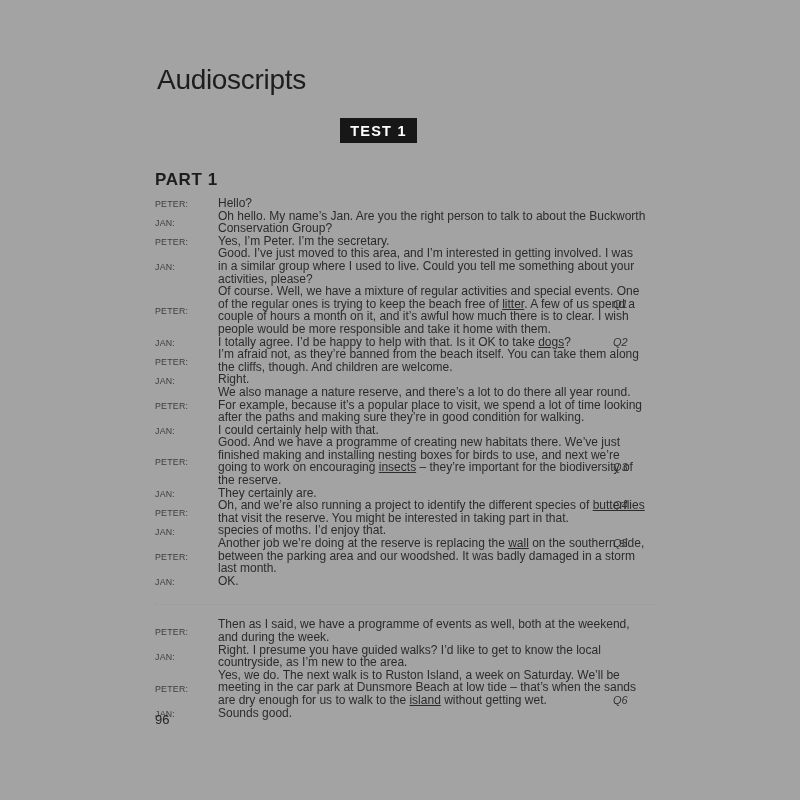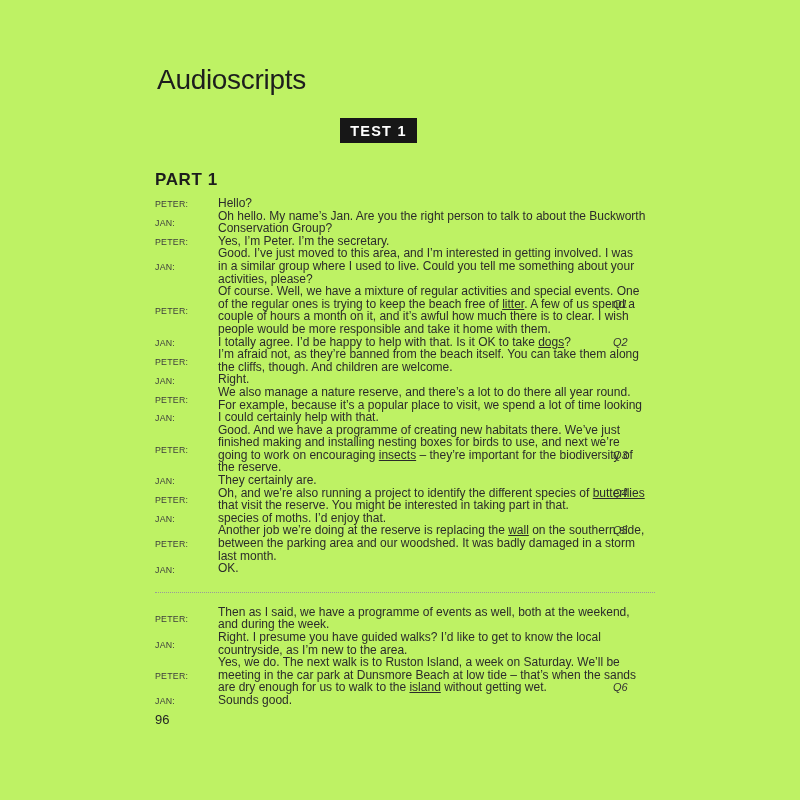--- a/index.html
+++ b/index.html
@@ -2,21 +2,21 @@
 <html><head>
 <meta charset="utf-8">
 <style>
   html,body{margin:0;padding:0;background:#ffffff;}
   body{
     width:800px;height:800px;
     font-family:"Liberation Sans","DejaVu Sans",sans-serif;
     color:#2b2b2b;
     -webkit-font-smoothing:antialiased;
   }
-  .page{position:relative;width:800px;height:800px;background:#bef264;overflow:hidden;}
+  .page{position:relative;width:800px;height:800px;background:#a3a3a3;overflow:hidden;}
 
   .title{
     position:absolute;left:157px;top:64px;
     font-size:28px;letter-spacing:-0.3px;color:#1d1d1d;
   }
   .badge{
     position:absolute;left:340px;top:118px;
     width:77px;height:25px;
     background:#171717;color:#ffffff;
     font-weight:bold;font-size:14.5px;letter-spacing:1.2px;
@@ -115,20 +115,21 @@
         <span class="speaker">JAN:</span>
         <div class="text">
           <div class="line">Right.</div>
         </div>
       </div>
       <div class="turn">
         <span class="speaker">PETER:</span>
         <div class="text">
           <div class="line">We also manage a nature reserve, and there’s a lot to do there all year round.</div>
           <div class="line">For example, because it’s a popular place to visit, we spend a lot of time looking</div>
+          <div class="line">after the paths and making sure they’re in good condition for walking.</div>
         </div>
       </div>
       <div class="turn">
         <span class="speaker">JAN:</span>
         <div class="text">
           <div class="line">I could certainly help with that.</div>
         </div>
       </div>
       <div class="turn">
         <span class="speaker">PETER:</span>

